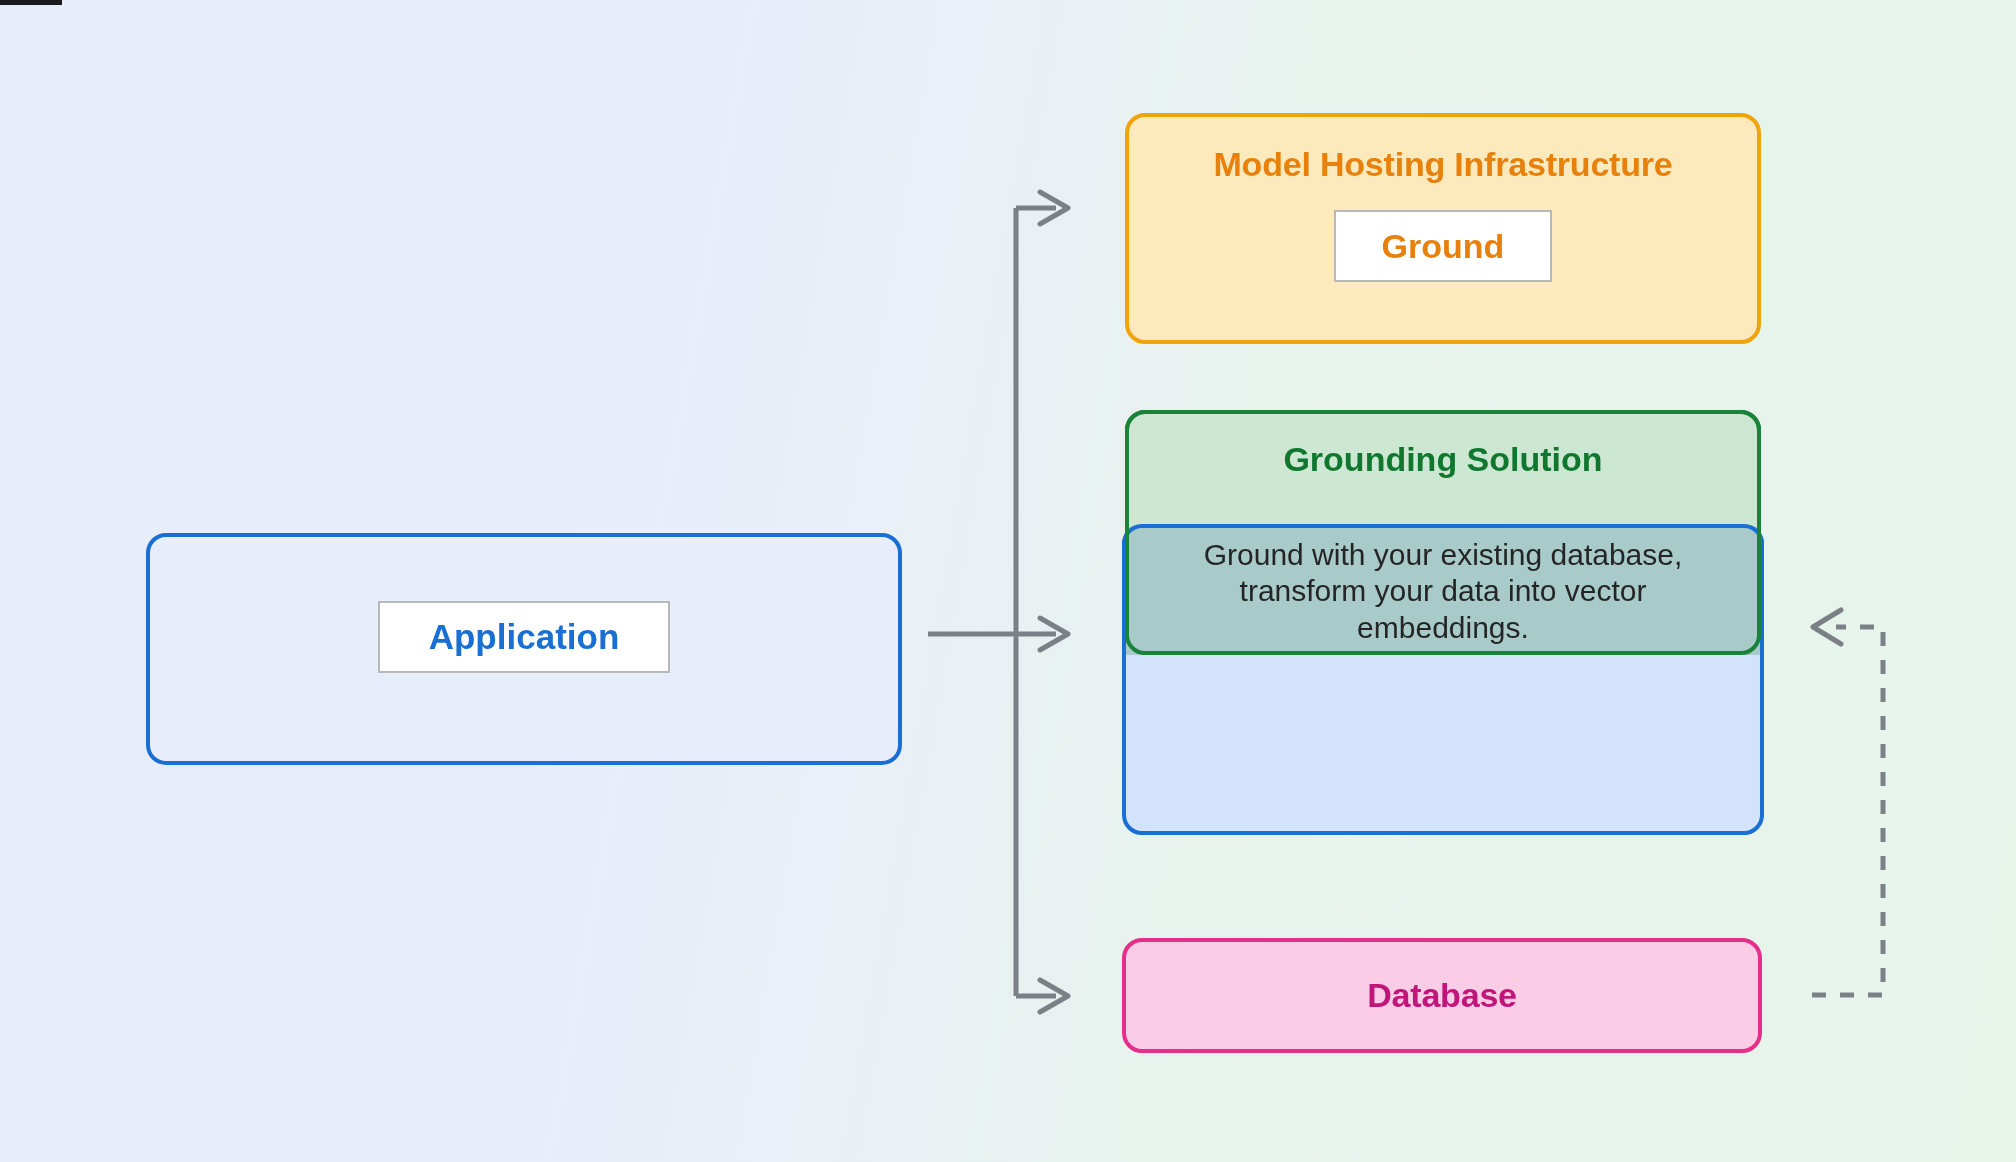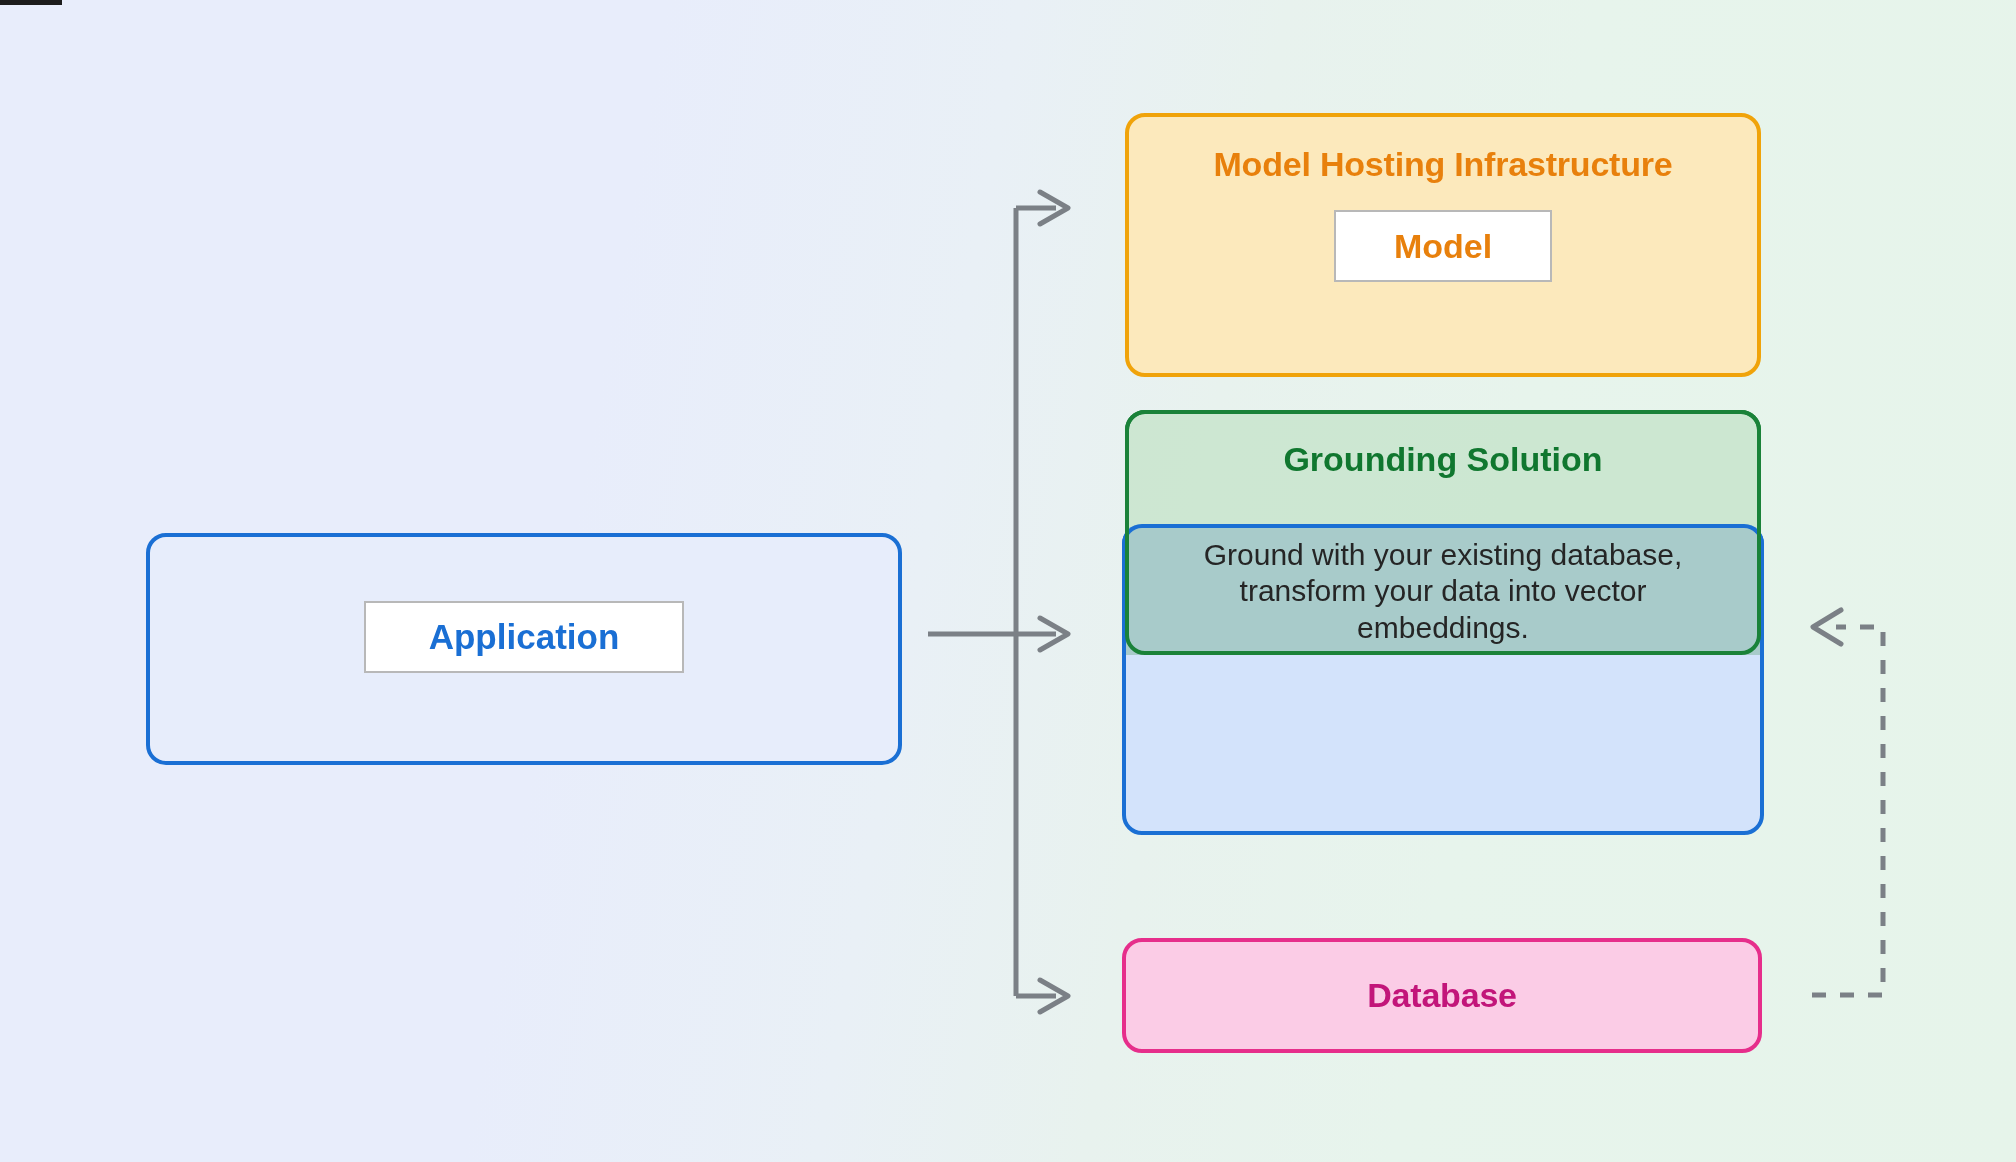--- a/index.html
+++ b/index.html
@@ -73,32 +73,32 @@
     background: #ffffff;
     border: 2px solid #b8b8b8;
     display: flex;
     align-items: center;
     justify-content: center;
     font-weight: bold;
     box-sizing: border-box;
   }
   #app-chip {
     margin-top: 26px;
-    width: 320px;
+    width: 292px;
     height: 72px;
     font-size: 35px;
     color: #1a6fd4;
   }
 
   
   #model-host {
     left: 1125px;
     top: 113px;
     width: 636px;
-    height: 264px;
+    height: 231px;
     border: 4px solid #f0a30a;
     border-radius: 20px;
     background: #fce9bc;
     justify-content: flex-start;
     padding-top: 28px;
   }
   #model-host .node-title {
     color: #e8800c;
     font-size: 34px;
   }
@@ -270,21 +270,21 @@
       <polyline points="1841,610 1813,627 1841,644"></polyline>
     </g>
   </svg>
 
   <div id="app-host" class="node">
     <div id="app-chip" class="chip">Application</div>
   </div>
 
   <div id="model-host" class="node">
     <div class="node-title">Model Hosting Infrastructure</div>
-    <div id="model-chip" class="chip">Model</div>
+    <div id="model-chip" class="chip">Ground</div>
   </div>
 
   <div id="ground-stack">
 
     <div id="database-box"></div>
 
     <div id="grounding-box">
       <div id="grounding-label">Grounding Solution</div>
     </div>
 

